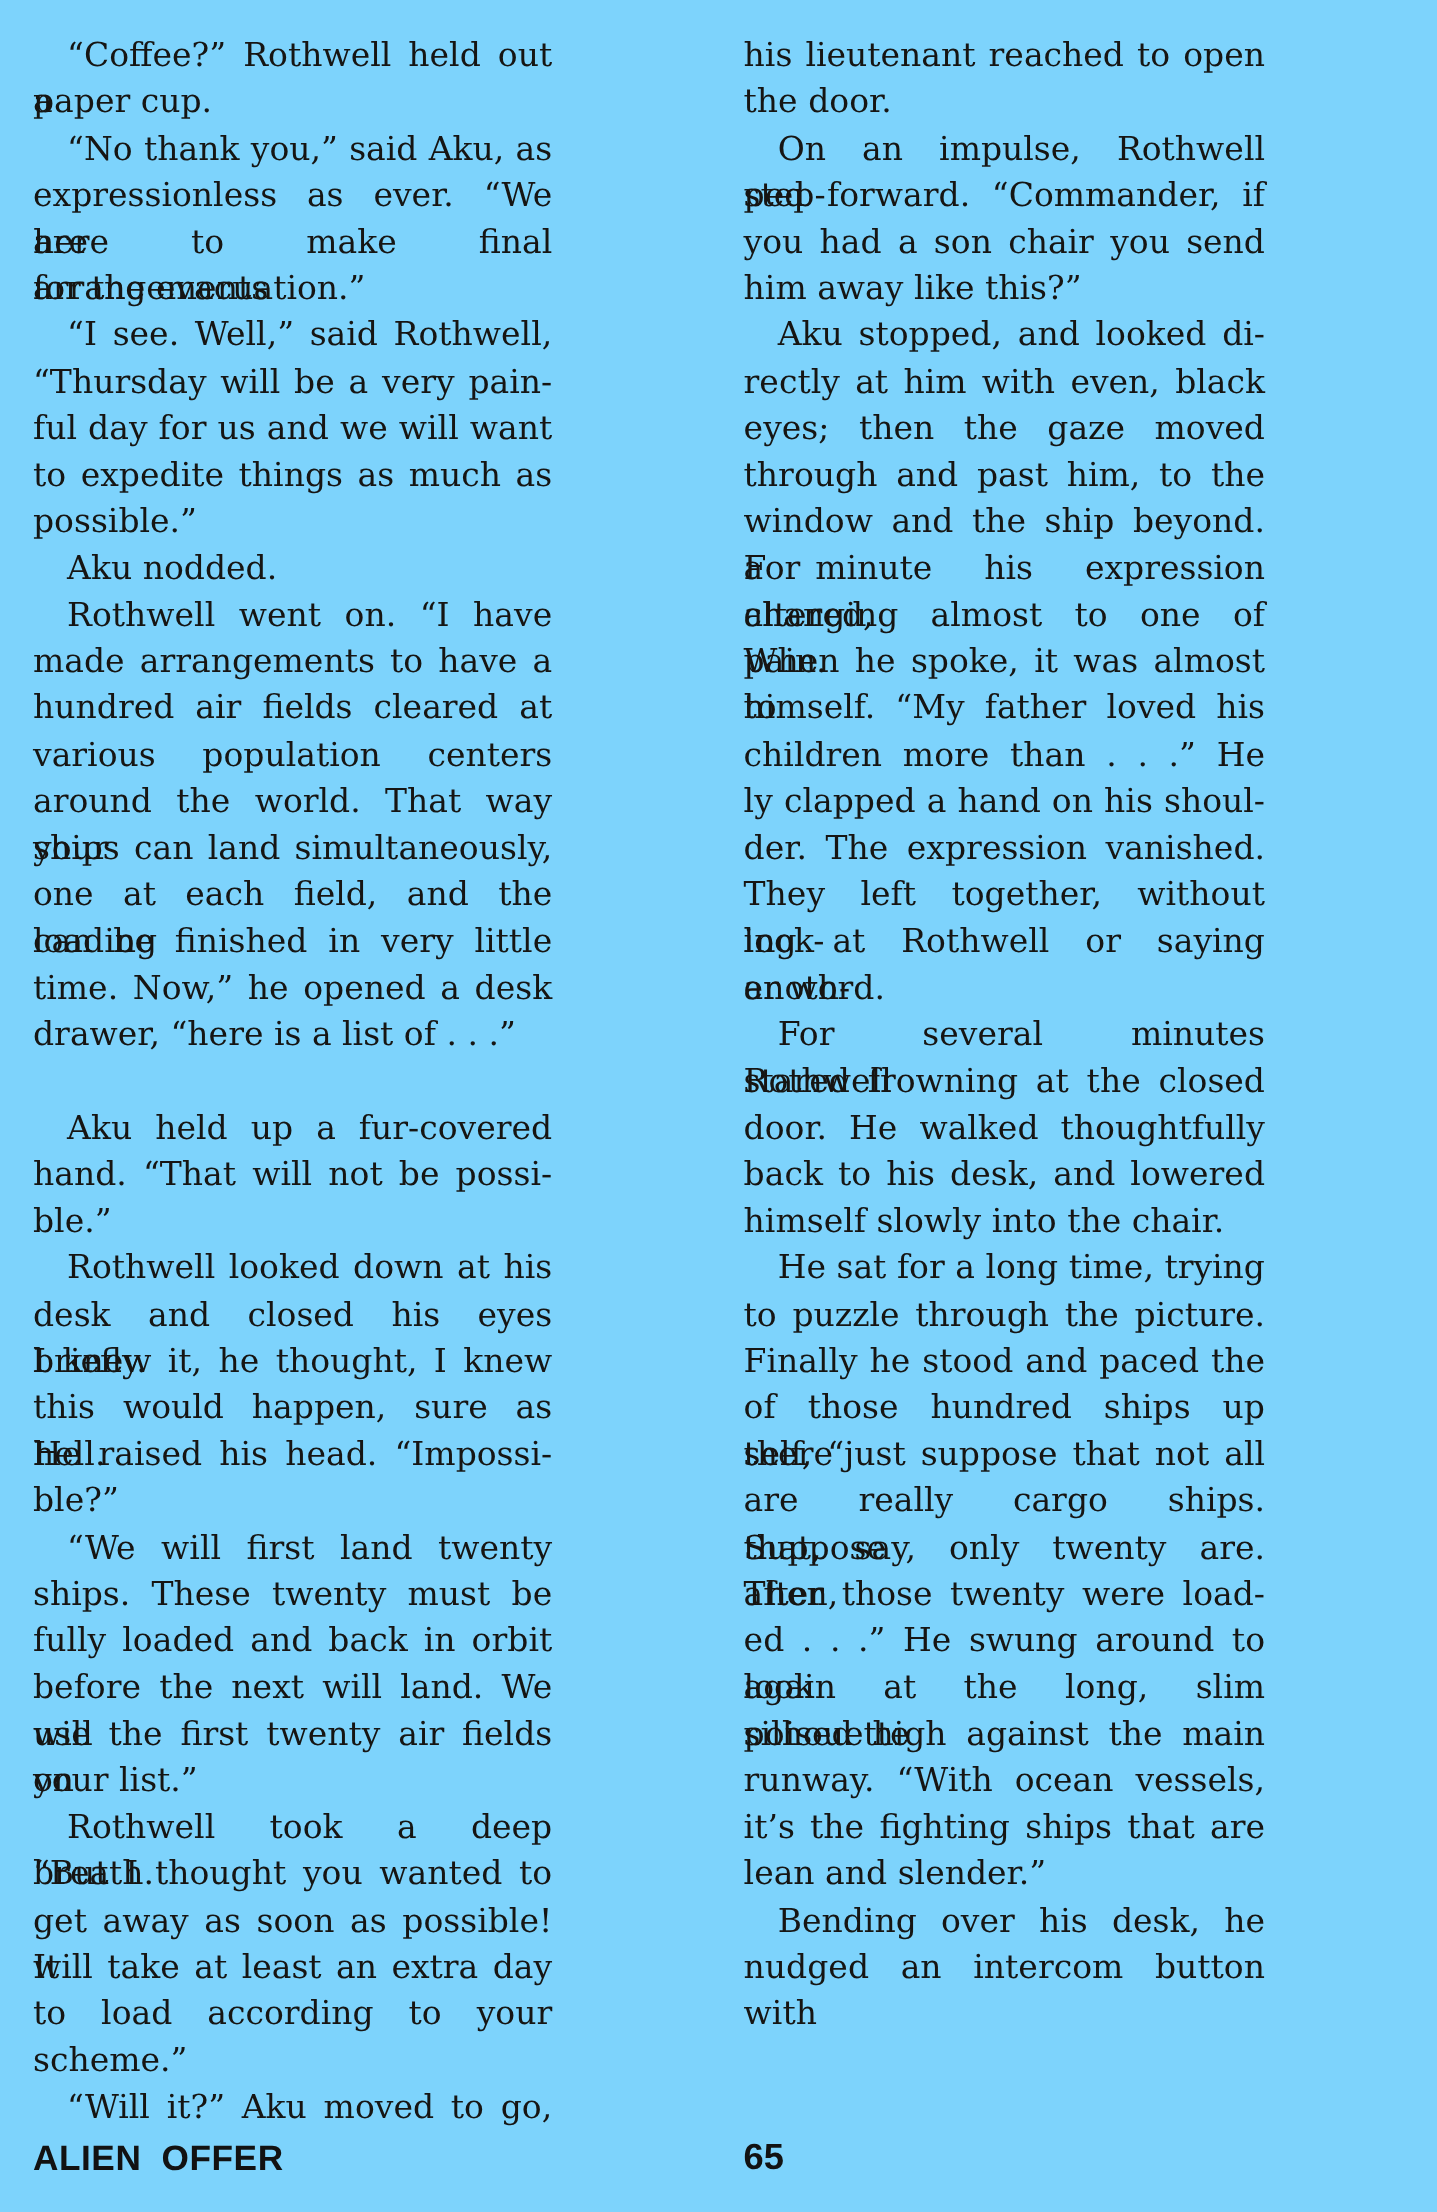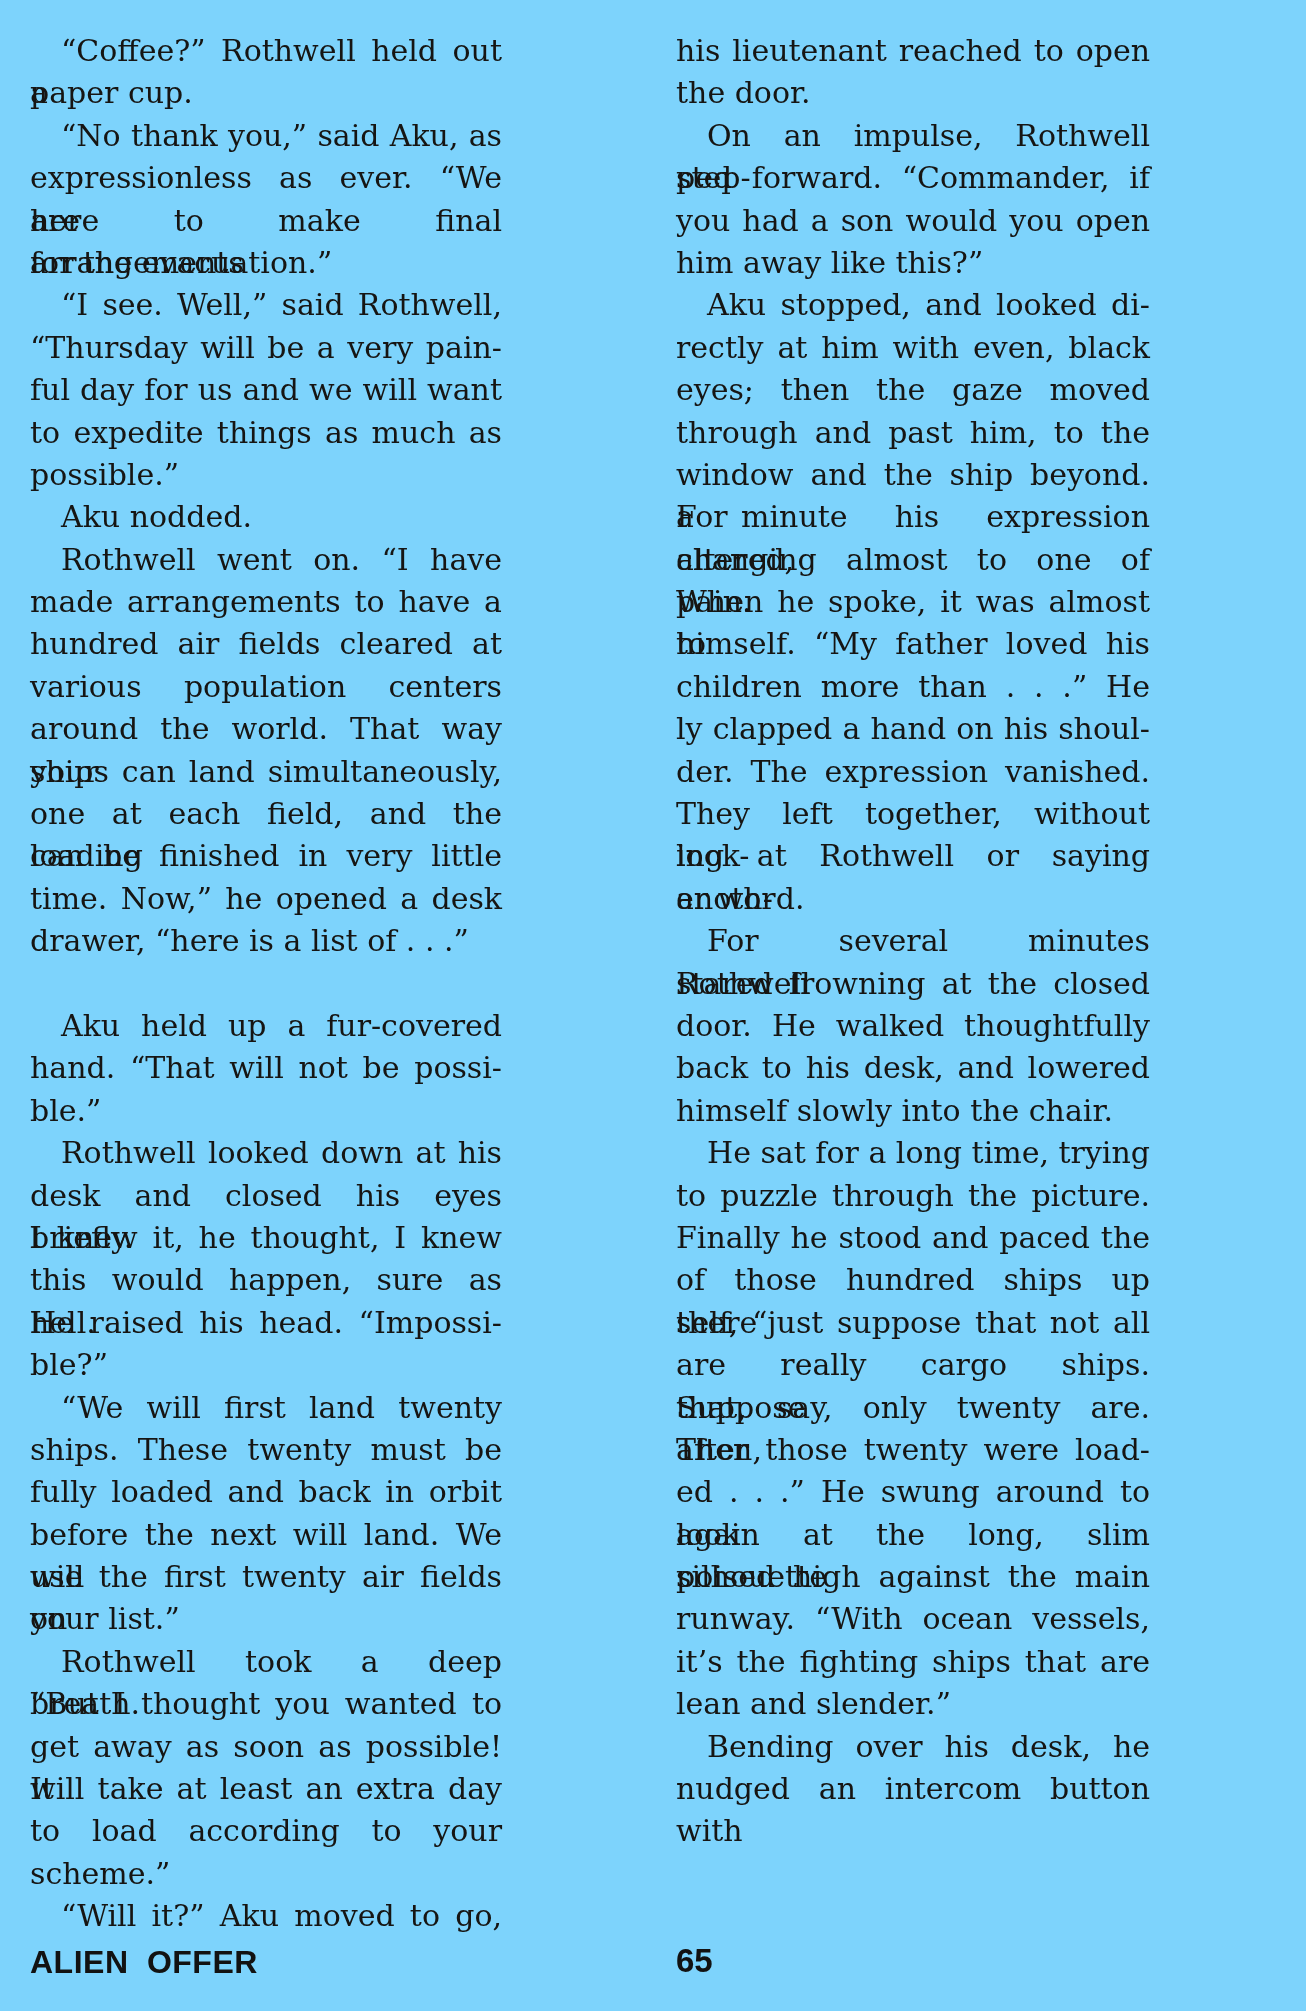--- a/index.html
+++ b/index.html
@@ -127,21 +127,21 @@
       </div>
     </div>
   <div class="column column-right">
       <div class="para">
         <div class="line j">his lieutenant reached to open</div>
         <div class="line">the door.</div>
       </div>
       <div class="para">
         <div class="line j indent">On an impulse, Rothwell step-</div>
         <div class="line j">ped forward. “Commander, if</div>
-        <div class="line j">you had a son would you open</div>
+        <div class="line j">you had a son chair you send</div>
         <div class="line">him away like this?”</div>
       </div>
       <div class="para">
         <div class="line j indent">Aku stopped, and looked di-</div>
         <div class="line j">rectly at him with even, black</div>
         <div class="line j">eyes; then the gaze moved</div>
         <div class="line j">through and past him, to the</div>
         <div class="line j">window and the ship beyond. For</div>
         <div class="line j">a minute his expression altered,</div>
         <div class="line j">changing almost to one of pain.</div>

